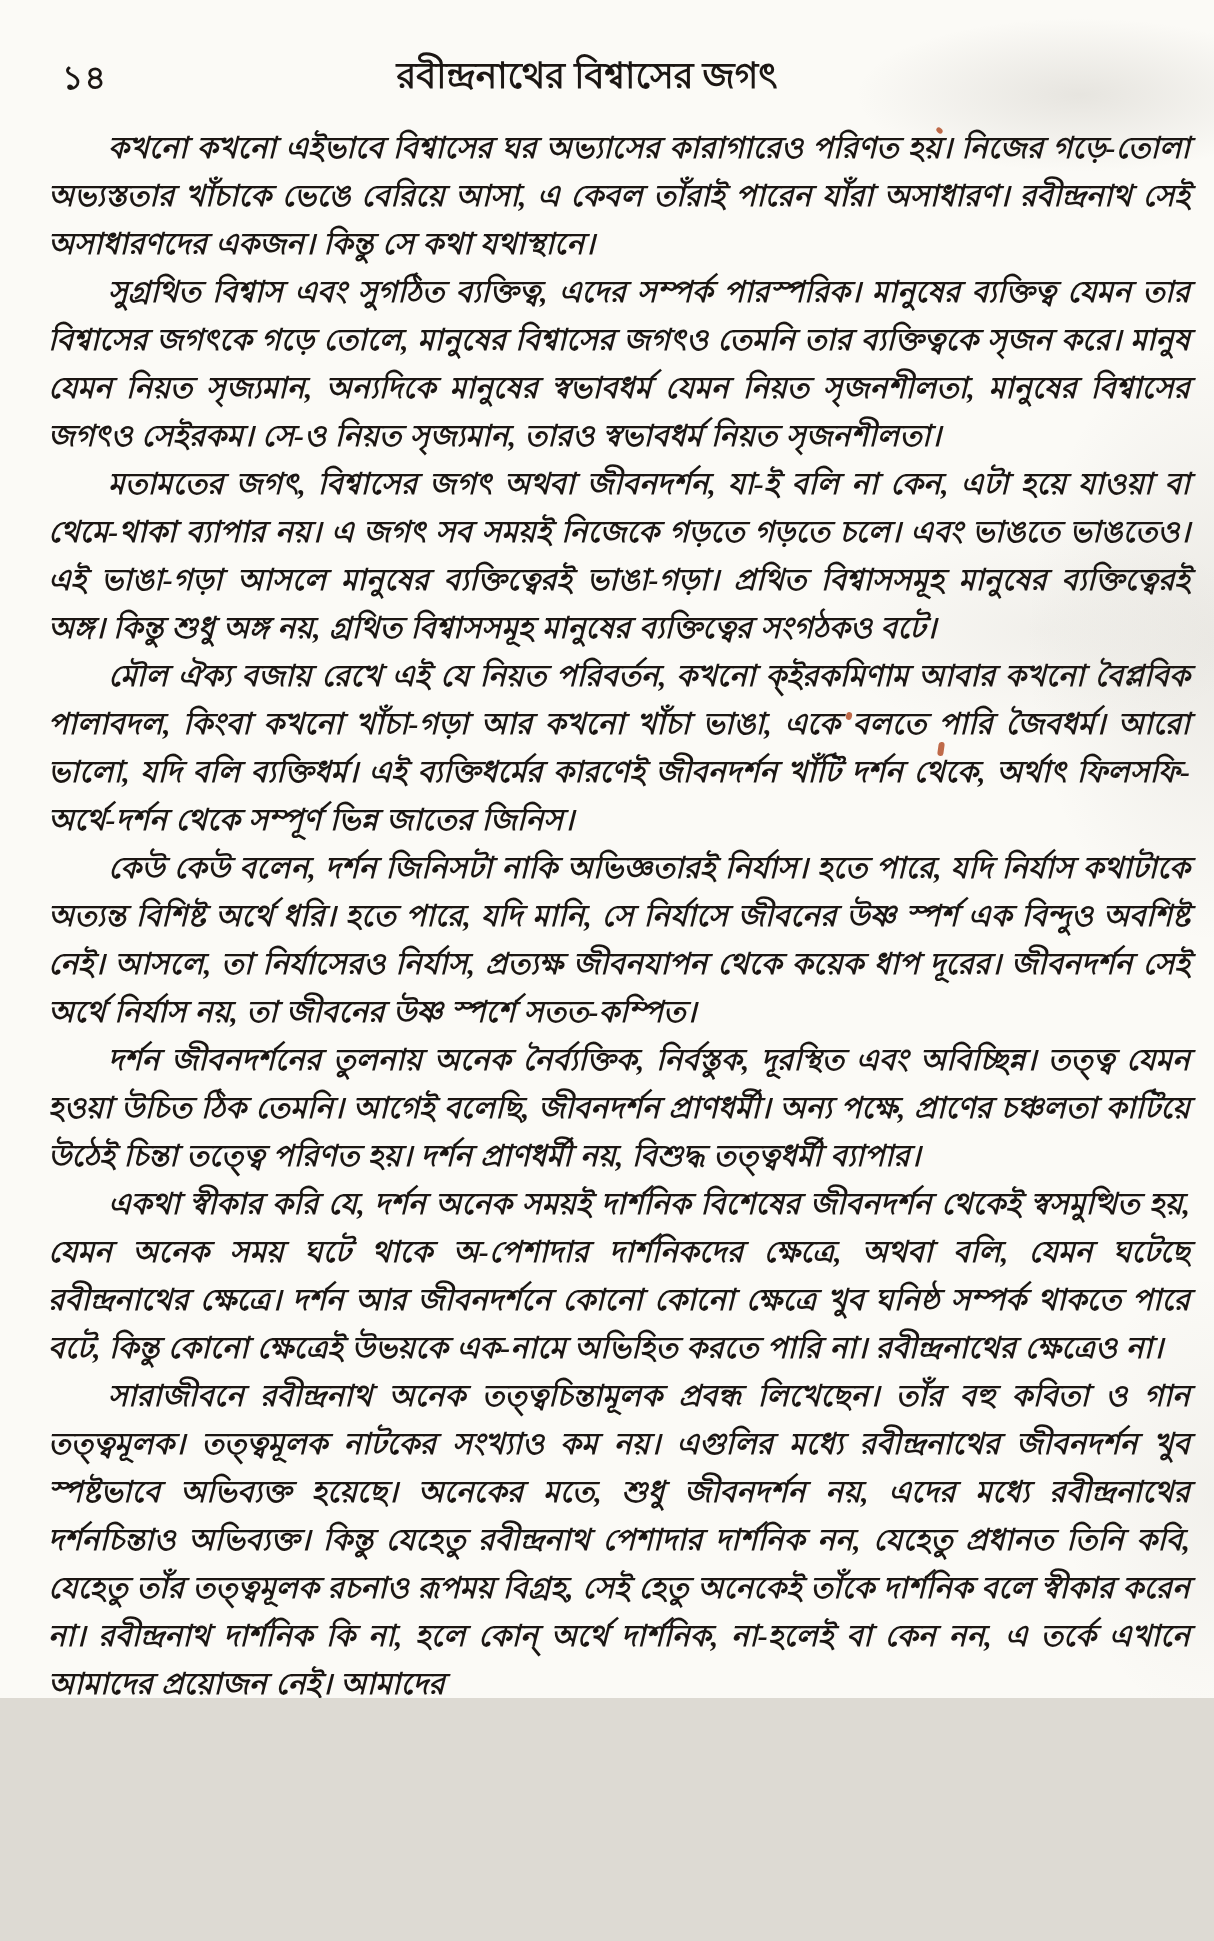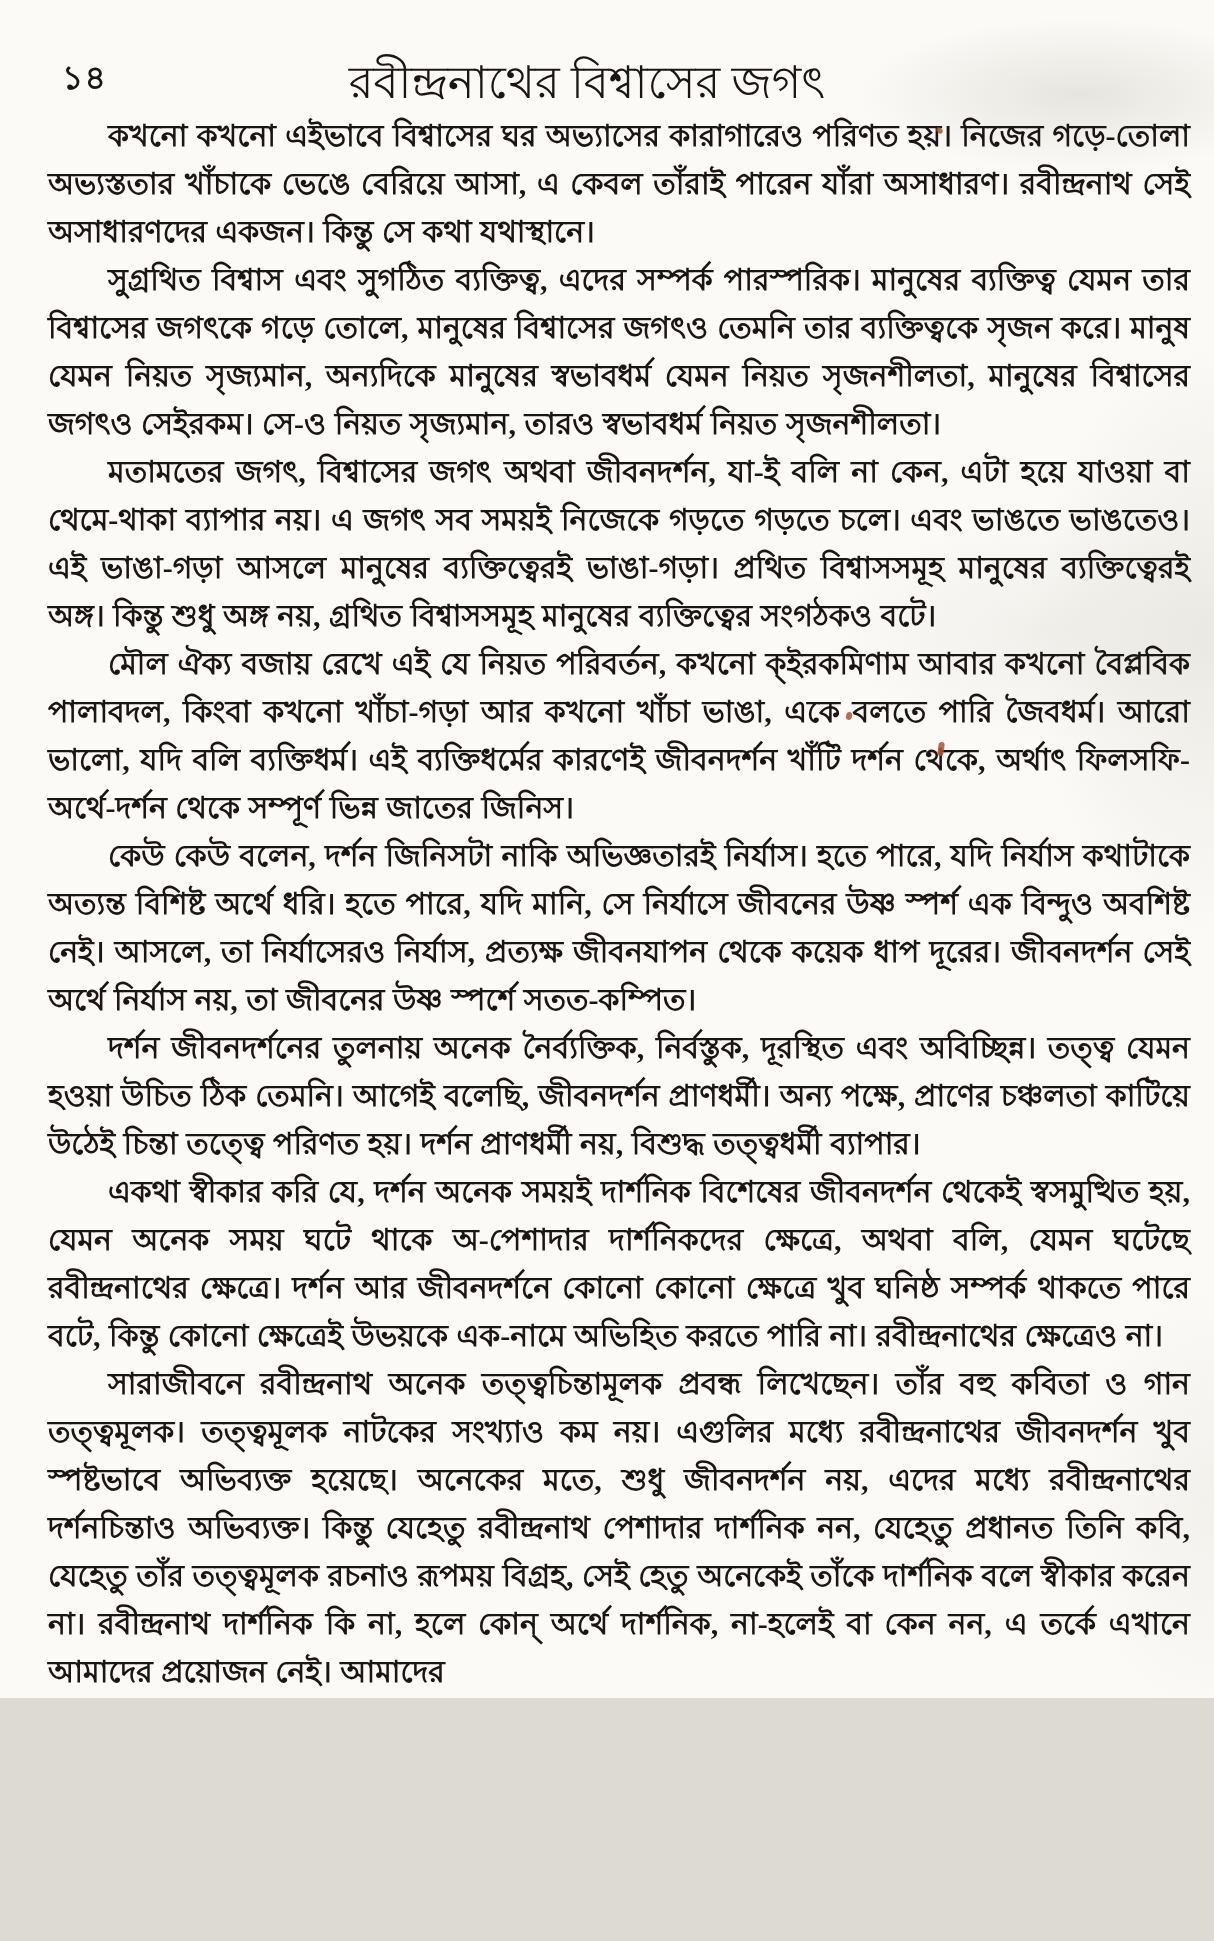--- a/index.html
+++ b/index.html
@@ -29,26 +29,27 @@
   .page-number{
     position:absolute;
     top:52px;left:62px;
     font-size:33px;font-weight:600;
     letter-spacing:1px;
   }
   .header-title{
     position:absolute;
     top:48px;left:120px;right:160px;
     text-align:center;
-    font-size:45px;font-weight:400;
+    font-size:36px;font-weight:700;
   }
   .content{
     position:absolute;
-    top:112px;left:48px;
+    top:124px;left:48px;
     width:1142px;
+    font-style:italic;
   }
   .content p{
     margin:0;
     font-size:30px;
     font-weight:600;
     line-height:48px;
     text-align:justify;
     text-indent:60px;
     word-spacing:1px;
   }

